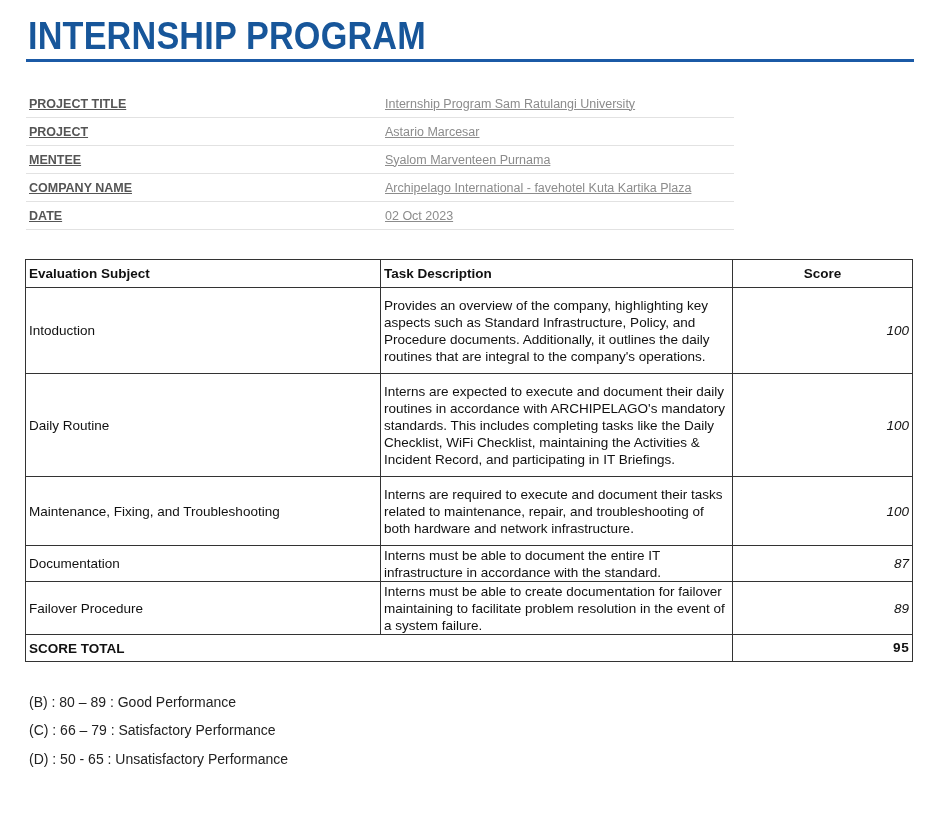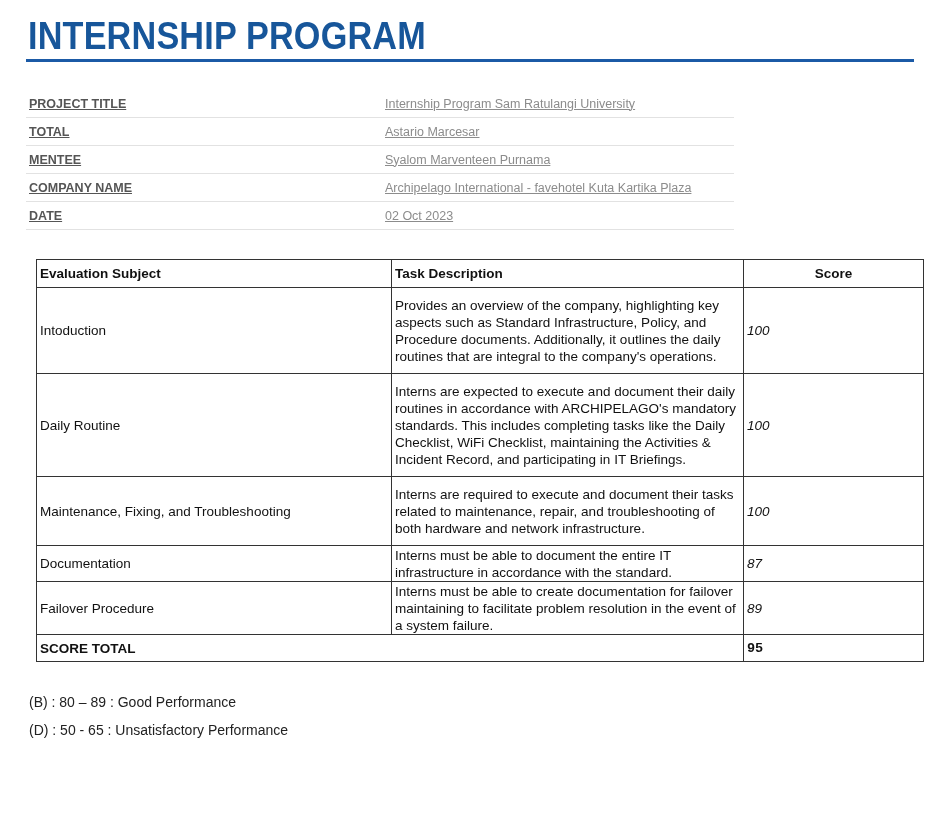--- a/index.html
+++ b/index.html
@@ -8,26 +8,26 @@
   .title { position:absolute; left:28px; top:14px; font-size:38px; font-weight:700;
            color:#17569a; letter-spacing:0.2px; font-family:"Liberation Sans", sans-serif;
            transform:scaleX(0.9); transform-origin:left; margin:0; line-height:44px; }
   .title-rule { position:absolute; left:26px; top:59px; width:888px; height:3px; background:#1b5aa6; }
 
   .info { position:absolute; left:26px; top:90px; width:708px; border-collapse:collapse; }
   .info td { height:27px; border-bottom:1.5px solid #e2e2e2; font-size:12.5px; padding:0 3px; vertical-align:middle;text-decoration:underline; }
   .info td.k { color:#555; font-weight:700; width:350px; }
   .info td.v { color:#8c8c8c; }
 
-  .eval { position:absolute; left:36px; top:259px; width:888px; border-collapse:collapse; }
+  .eval { position:absolute; left:25px; top:259px; width:888px; border-collapse:collapse; }
   .eval td, .eval th { border:1.5px solid #333; font-size:13.5px; padding:0 3px; vertical-align:middle; color:#111; }
   .eval th { height:27px; text-align:left; font-weight:700; }
   .eval th.sc { text-align:center; }
   .eval td.desc { line-height:17px; padding-top:1px; padding-bottom:0; }
-  .eval td.score { text-align:left; font-style:italic; }
+  .eval td.score { text-align:right; font-style:italic; }
   .eval .c1 { width:348px; }
   .eval .c2 { width:345px; }
   .eval tr.total td { height:26px; font-weight:700; }
   .eval tr.total td.score { font-style:normal;font-family:Liberation Mono, monospace; }
 
   .legend { position:absolute; left:29px; top:690px; }
   .legend div { font-size:14px; color:#222; height:28.3px; line-height:24px; }
 </style>
 </head>
 <body>
@@ -35,21 +35,21 @@
 <h1 class="title">INTERNSHIP PROGRAM</h1>
 <div class="title-rule"></div>
 
 <table class="info">
   <tbody>
       <tr>
     <td class="k">PROJECT TITLE</td>
     <td class="v">Internship Program Sam Ratulangi University</td>
   </tr>
   <tr>
-    <td class="k">TOTAL</td>
+    <td class="k">PROJECT</td>
     <td class="v">Astario Marcesar</td>
   </tr>
   <tr>
     <td class="k">MENTEE</td>
     <td class="v">Syalom Marventeen Purnama</td>
   </tr>
   <tr>
     <td class="k">COMPANY NAME</td>
     <td class="v">Archipelago International - favehotel Kuta Kartika Plaza</td>
   </tr>
@@ -94,14 +94,15 @@
   </tr>
   <tr class="total">
     <td colspan="2">SCORE TOTAL</td>
     <td class="score">95</td>
   </tr>
 </tbody>
   </table>
 
 <div class="legend">
   <div>(B) : 80 – 89 : Good Performance</div>
+  <div>(C) : 66 – 79 : Satisfactory Performance</div>
   <div>(D) : 50 - 65 : Unsatisfactory Performance</div>
 </div>
 
 </body></html>

